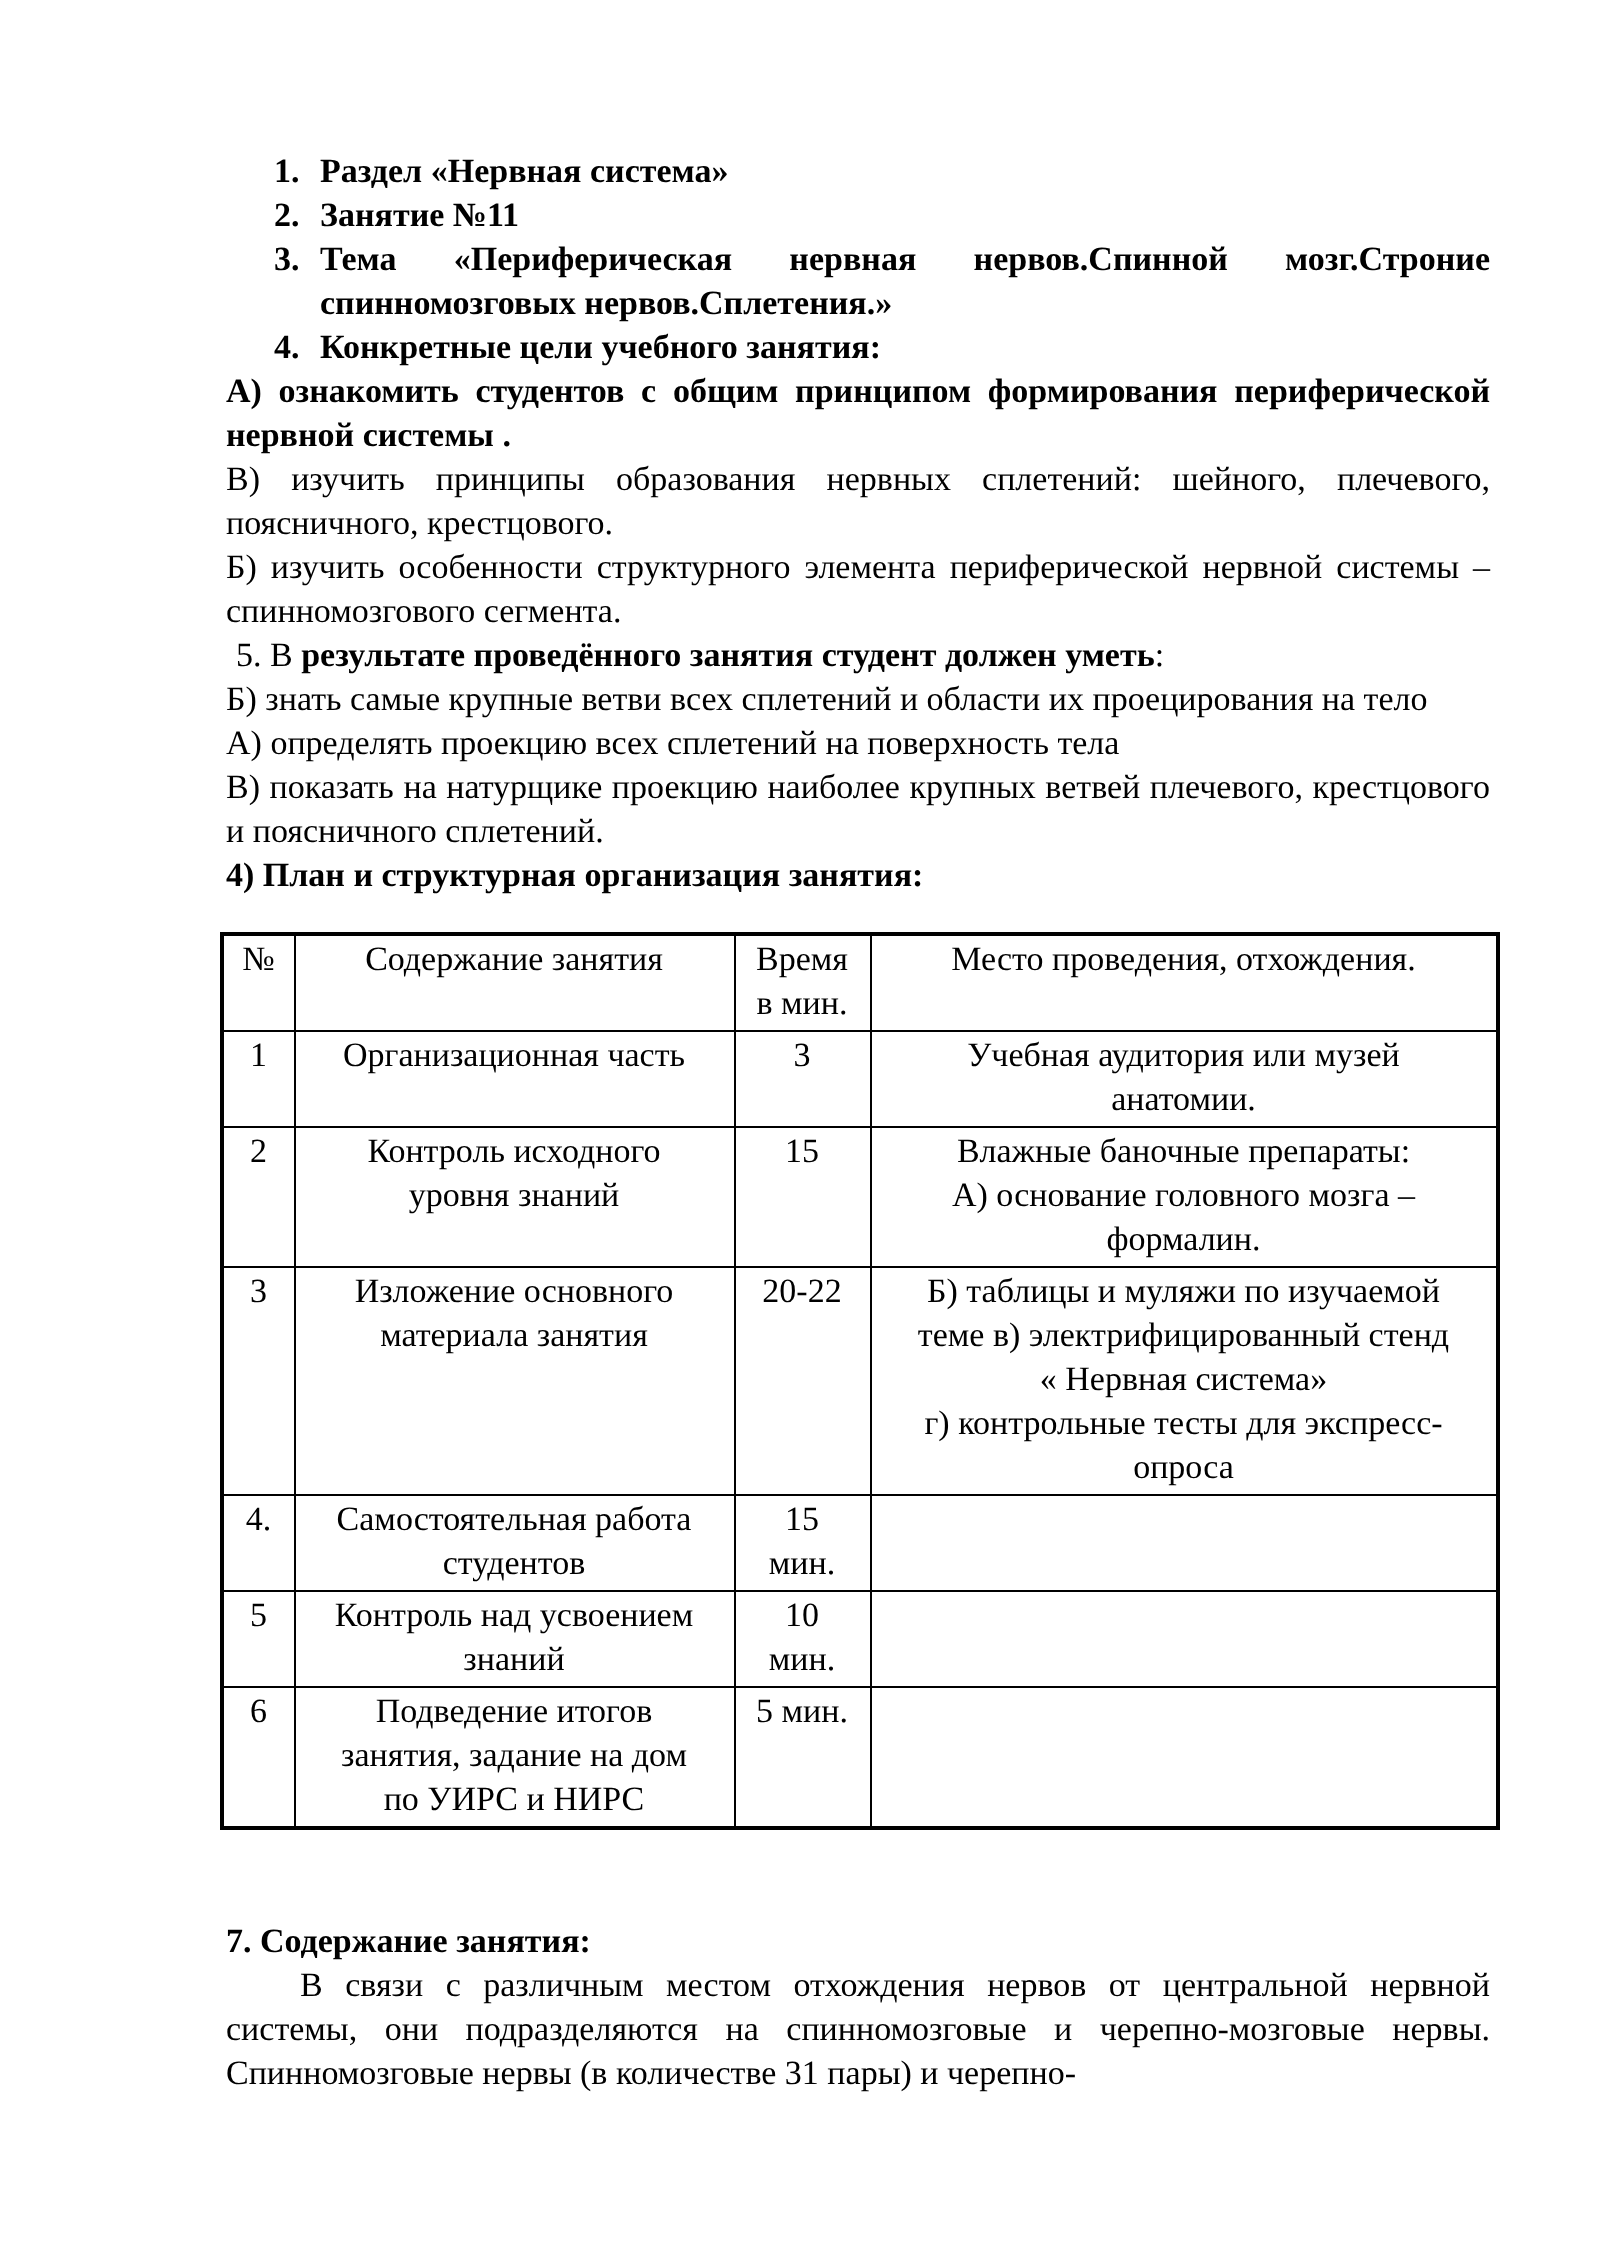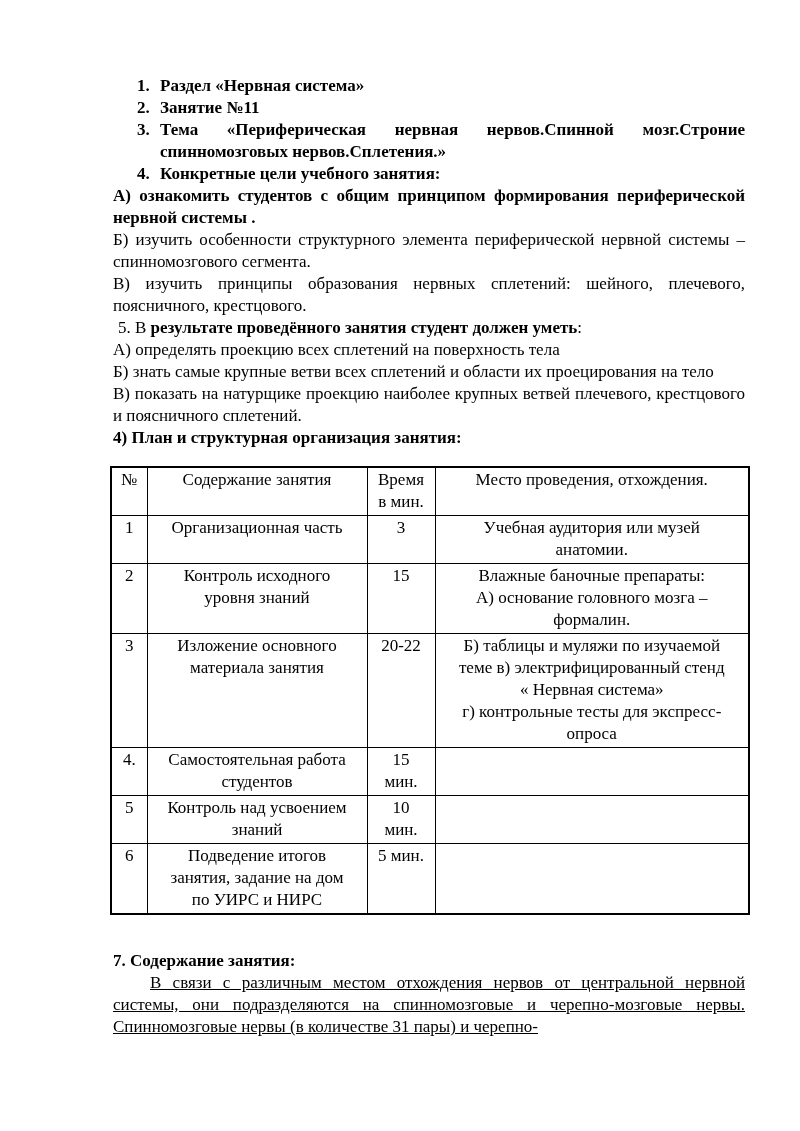--- a/index.html
+++ b/index.html
@@ -44,22 +44,22 @@
     text-align: center;
     vertical-align: top;
     padding: 1px 4px 2px 4px;
     white-space: pre-line;
     overflow: hidden;
   }
   .col-num   { width: 36px; }
   .col-cont  { width: 220px; }
   .col-time  { width: 68px; }
   .col-place { width: 314px; }
-  .section7-heading { margin-top: 35px; font-weight: bold; }
-  .section7-para { text-indent: 37px; text-decoration: underline; }
+  .section7-heading { margin-top: 45px; font-weight: bold; }
+  .section7-para { text-indent: 37px; }
 </style>
 </head>
 <body>
 
 <div class="page">
   <div class="content">
 
     <div class="olist">
       <div class="olist-item">
         <span class="olist-num">1.</span>
@@ -73,27 +73,27 @@
         <span class="olist-num">3.</span>
         <span class="olist-text">Тема «Периферическая нервная нервов.Спинной мозг.Строние спинномозговых нервов.Сплетения.»</span>
       </div>
       <div class="olist-item">
         <span class="olist-num">4.</span>
         <span class="olist-text">Конкретные цели учебного занятия:</span>
       </div>
     </div>
 
     <p class="bold">А) ознакомить студентов с общим принципом формирования периферической нервной  системы .</p>
+    <p>В) изучить принципы образования нервных сплетений: шейного, плечевого, поясничного, крестцового.</p>
     <p>Б) изучить особенности структурного элемента периферической нервной системы – спинномозгового сегмента.</p>
-    <p>В) изучить принципы образования нервных сплетений: шейного, плечевого, поясничного, крестцового.</p>
 
     <p class="item5-line"><span>5. В </span><span class="bold">результате проведённого занятия студент должен уметь</span><span>:</span></p>
 
+    <p>Б) знать самые крупные ветви всех сплетений и области их проецирования на тело</p>
     <p>А) определять проекцию всех сплетений на поверхность тела</p>
-    <p>Б) знать самые крупные ветви всех сплетений и области их проецирования на тело</p>
     <p>В) показать на натурщике проекцию наиболее крупных ветвей плечевого, крестцового и поясничного сплетений.</p>
 
     <p class="bold">4) План и структурная  организация занятия:</p>
 
     <table class="plan-table">
       <colgroup>
         <col class="col-num">
           <col class="col-cont">
           <col class="col-time">
           <col class="col-place">

